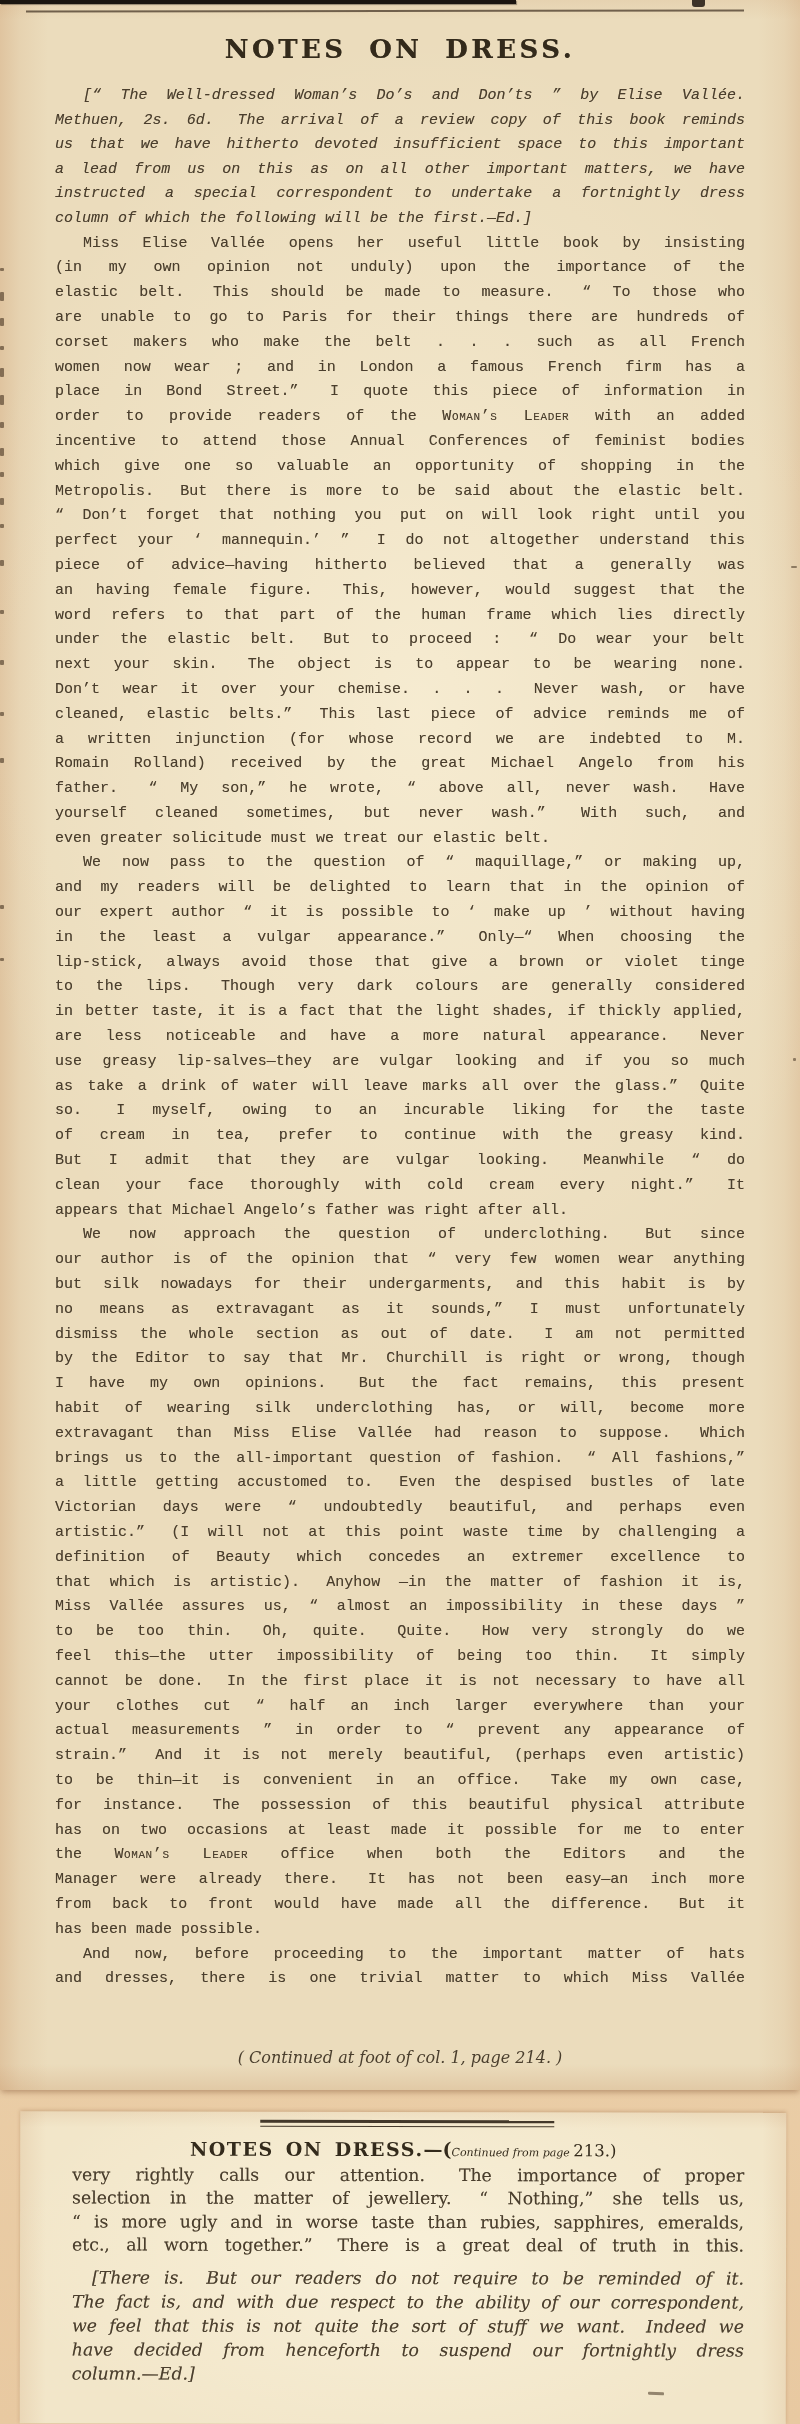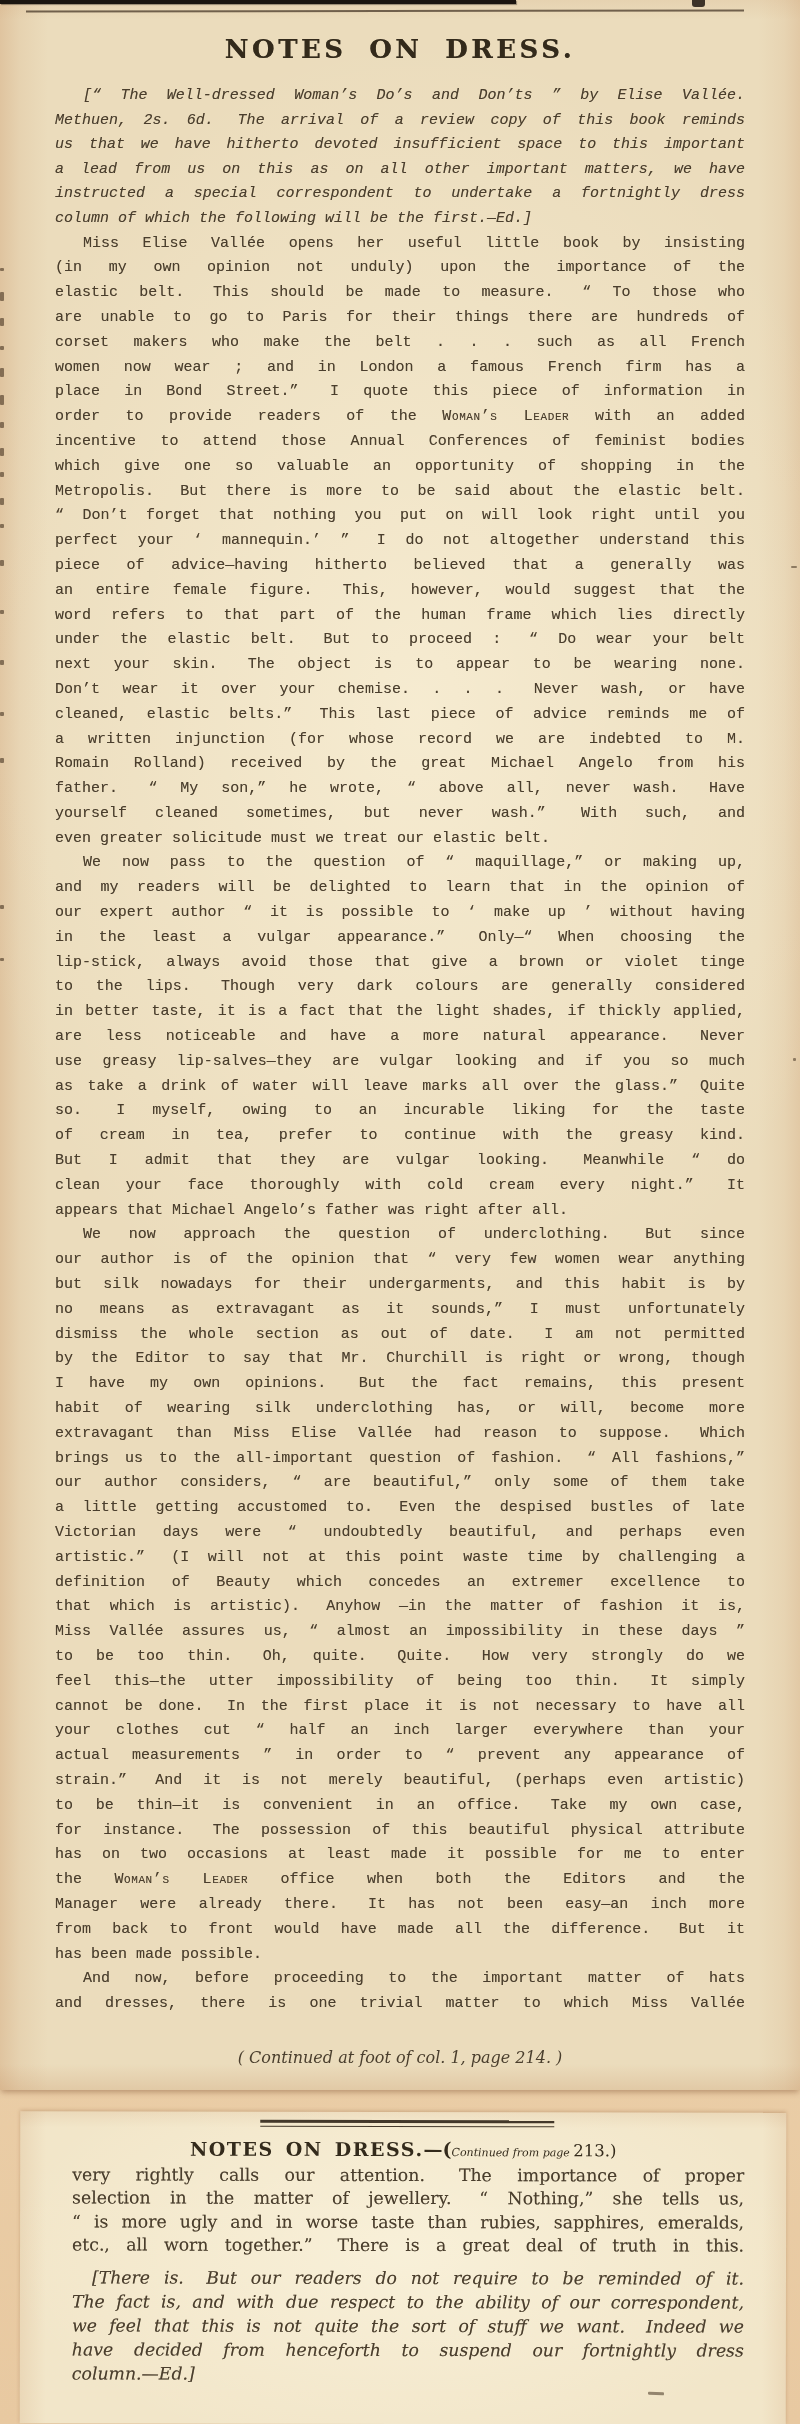--- a/index.html
+++ b/index.html
@@ -92,21 +92,21 @@
           <div class="line">corset makers who make the belt . . . such as all French</div>
           <div class="line">women now wear ; and in London a famous French firm has a</div>
           <div class="line">place in Bond Street.”  I quote this piece of information in</div>
           <div class="line">order to provide readers of the <span class="sc">Woman’s Leader</span> with an added</div>
           <div class="line">incentive to attend those Annual Conferences of feminist bodies</div>
           <div class="line">which give one so valuable an opportunity of shopping in the</div>
           <div class="line">Metropolis.  But there is more to be said about the elastic belt.</div>
           <div class="line">“ Don’t forget that nothing you put on will look right until you</div>
           <div class="line">perfect your ‘ mannequin.’ ”  I do not altogether understand this</div>
           <div class="line">piece of advice—having hitherto believed that a generally was</div>
-          <div class="line">an entire female figure.  This, however, would suggest that the</div>
+          <div class="line">an having female figure.  This, however, would suggest that the</div>
           <div class="line">word refers to that part of the human frame which lies directly</div>
           <div class="line">under the elastic belt.  But to proceed :  “ Do wear your belt</div>
           <div class="line">next your skin.  The object is to appear to be wearing none.</div>
           <div class="line">Don’t wear it over your chemise. . . .  Never wash, or have</div>
           <div class="line">cleaned, elastic belts.”  This last piece of advice reminds me of</div>
           <div class="line">a written injunction (for whose record we are indebted to M.</div>
           <div class="line">Romain Rolland) received by the great Michael Angelo from his</div>
           <div class="line">father.  “ My son,” he wrote, “ above all, never wash.  Have</div>
           <div class="line">yourself cleaned sometimes, but never wash.”  With such, and</div>
           <div class="line last">even greater solicitude must we treat our elastic belt.</div>
@@ -132,21 +132,20 @@
           <div class="line ind">We now approach the question of underclothing.  But since</div>
           <div class="line">our author is of the opinion that “ very few women wear anything</div>
           <div class="line">but silk nowadays for their undergarments, and this habit is by</div>
           <div class="line">no means as extravagant as it sounds,” I must unfortunately</div>
           <div class="line">dismiss the whole section as out of date.  I am not permitted</div>
           <div class="line">by the Editor to say that Mr. Churchill is right or wrong, though</div>
           <div class="line">I have my own opinions.  But the fact remains, this present</div>
           <div class="line">habit of wearing silk underclothing has, or will, become more</div>
           <div class="line">extravagant than Miss Elise Vallée had reason to suppose.  Which</div>
           <div class="line">brings us to the all-important question of fashion.  “ All fashions,”</div>
-          <div class="line">our author considers, “ are beautiful,” only some of them take</div>
           <div class="line">a little getting accustomed to.  Even the despised bustles of late</div>
           <div class="line">Victorian days were “ undoubtedly beautiful, and perhaps even</div>
           <div class="line">artistic.”  (I will not at this point waste time by challenging a</div>
           <div class="line">definition of Beauty which concedes an extremer excellence to</div>
           <div class="line">that which is artistic).  Anyhow —in the matter of fashion it is,</div>
           <div class="line">Miss Vallée assures us, “ almost an impossibility in these days ”</div>
           <div class="line">to be too thin.  Oh, quite.  Quite.  How very strongly do we</div>
           <div class="line">feel this—the utter impossibility of being too thin.  It simply</div>
           <div class="line">cannot be done.  In the first place it is not necessary to have all</div>
           <div class="line">your clothes cut “ half an inch larger everywhere than your</div>

